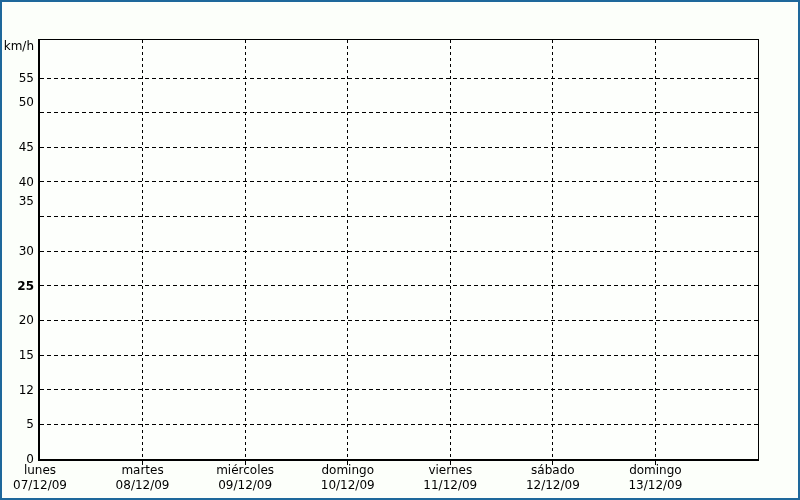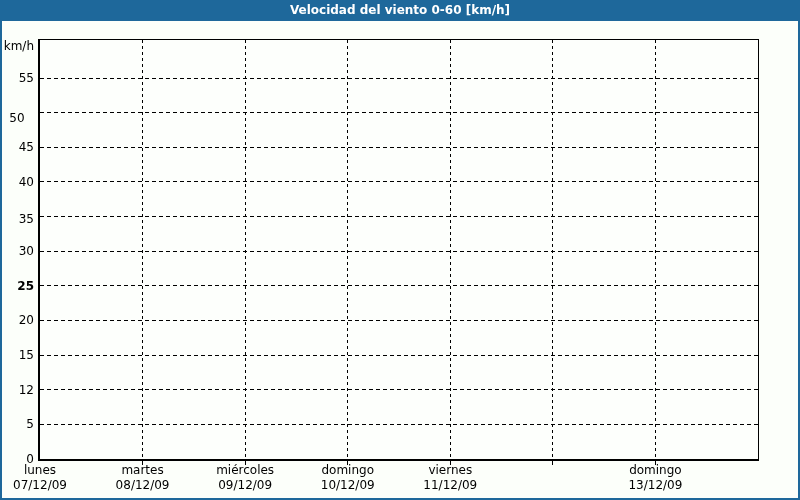--- a/index.html
+++ b/index.html
@@ -72,23 +72,20 @@
   .xlabel .day,.xlabel .date{line-height:15px;}
   .xtick{
     position:absolute;top:461px;width:1px;height:4px;
     background:var(--axis);
   }
 </style>
 </head>
 <body>
 
 <div class="window">
-  <div class="titlebar">
-    <span>Velocidad del viento 0-60 [km/h]</span>
-  </div>
 
   <div class="yunit">km/h</div>
 
   <div class="plot">
       <div class="hgrid" style="top: 383.872px;"></div>
       <div class="hgrid" style="top: 349.244px;"></div>
       <div class="hgrid" style="top: 314.616px;"></div>
       <div class="hgrid" style="top: 279.988px;"></div>
       <div class="hgrid" style="top: 245.36px;"></div>
       <div class="hgrid" style="top: 210.731px;"></div>
@@ -106,24 +103,24 @@
     </div>
 
   <div class="yaxis">
       <div class="ytick" style="top: 412px;">0</div>
       <div class="ytick" style="top: 377.372px;">5</div>
       <div class="ytick" style="top: 342.744px;">12</div>
       <div class="ytick" style="top: 308.116px;">15</div>
       <div class="ytick" style="top: 273.488px; margin-left: 29px;">20</div>
       <div class="ytick" style="top: 238.86px; font-weight: bold;">25</div>
       <div class="ytick" style="top: 204.231px;">30</div>
-      <div class="ytick" style="top: 172px;">35</div>
+      <div class="ytick" style="top: 154px;">35</div>
       <div class="ytick" style="top: 134.975px;">40</div>
       <div class="ytick" style="top: 100.347px;">45</div>
-      <div class="ytick" style="top: 71px; text-align: center;">50</div>
+      <div class="ytick" style="top: 55px;">50</div>
       <div class="ytick" style="top: 31.0909px;">55</div>
     </div>
 
   <div class="xaxis">
       <div class="xlabel" style="left: -51px;">
         <div class="day">lunes</div>
         <div class="date">07/12/09</div>
       </div>
       <div class="xlabel" style="left: 51.5714px;">
         <div class="day">martes</div>
@@ -134,20 +131,24 @@
         <div class="date">09/12/09</div>
       </div>
       <div class="xlabel" style="left: 256.714px;">
         <div class="day">domingo</div>
         <div class="date">10/12/09</div>
       </div>
       <div class="xlabel" style="left: 359.286px;">
         <div class="day">viernes</div>
         <div class="date">11/12/09</div>
       </div>
+      <div class="xlabel" style="left: 461.857px;">
+        <div class="day">sábado</div>
+        <div class="date">12/12/09</div>
+      </div>
       <div class="xlabel" style="left: 564.429px;">
         <div class="day">domingo</div>
         <div class="date">13/12/09</div>
       </div>
     </div>
 
   <div class="frame"></div>
 <div class="xtick" style="left: 142.071px; top: 461px;"></div>
     <div class="xtick" style="left: 244.643px; top: 461px;"></div>
     <div class="xtick" style="left: 347.214px; top: 461px;"></div>

